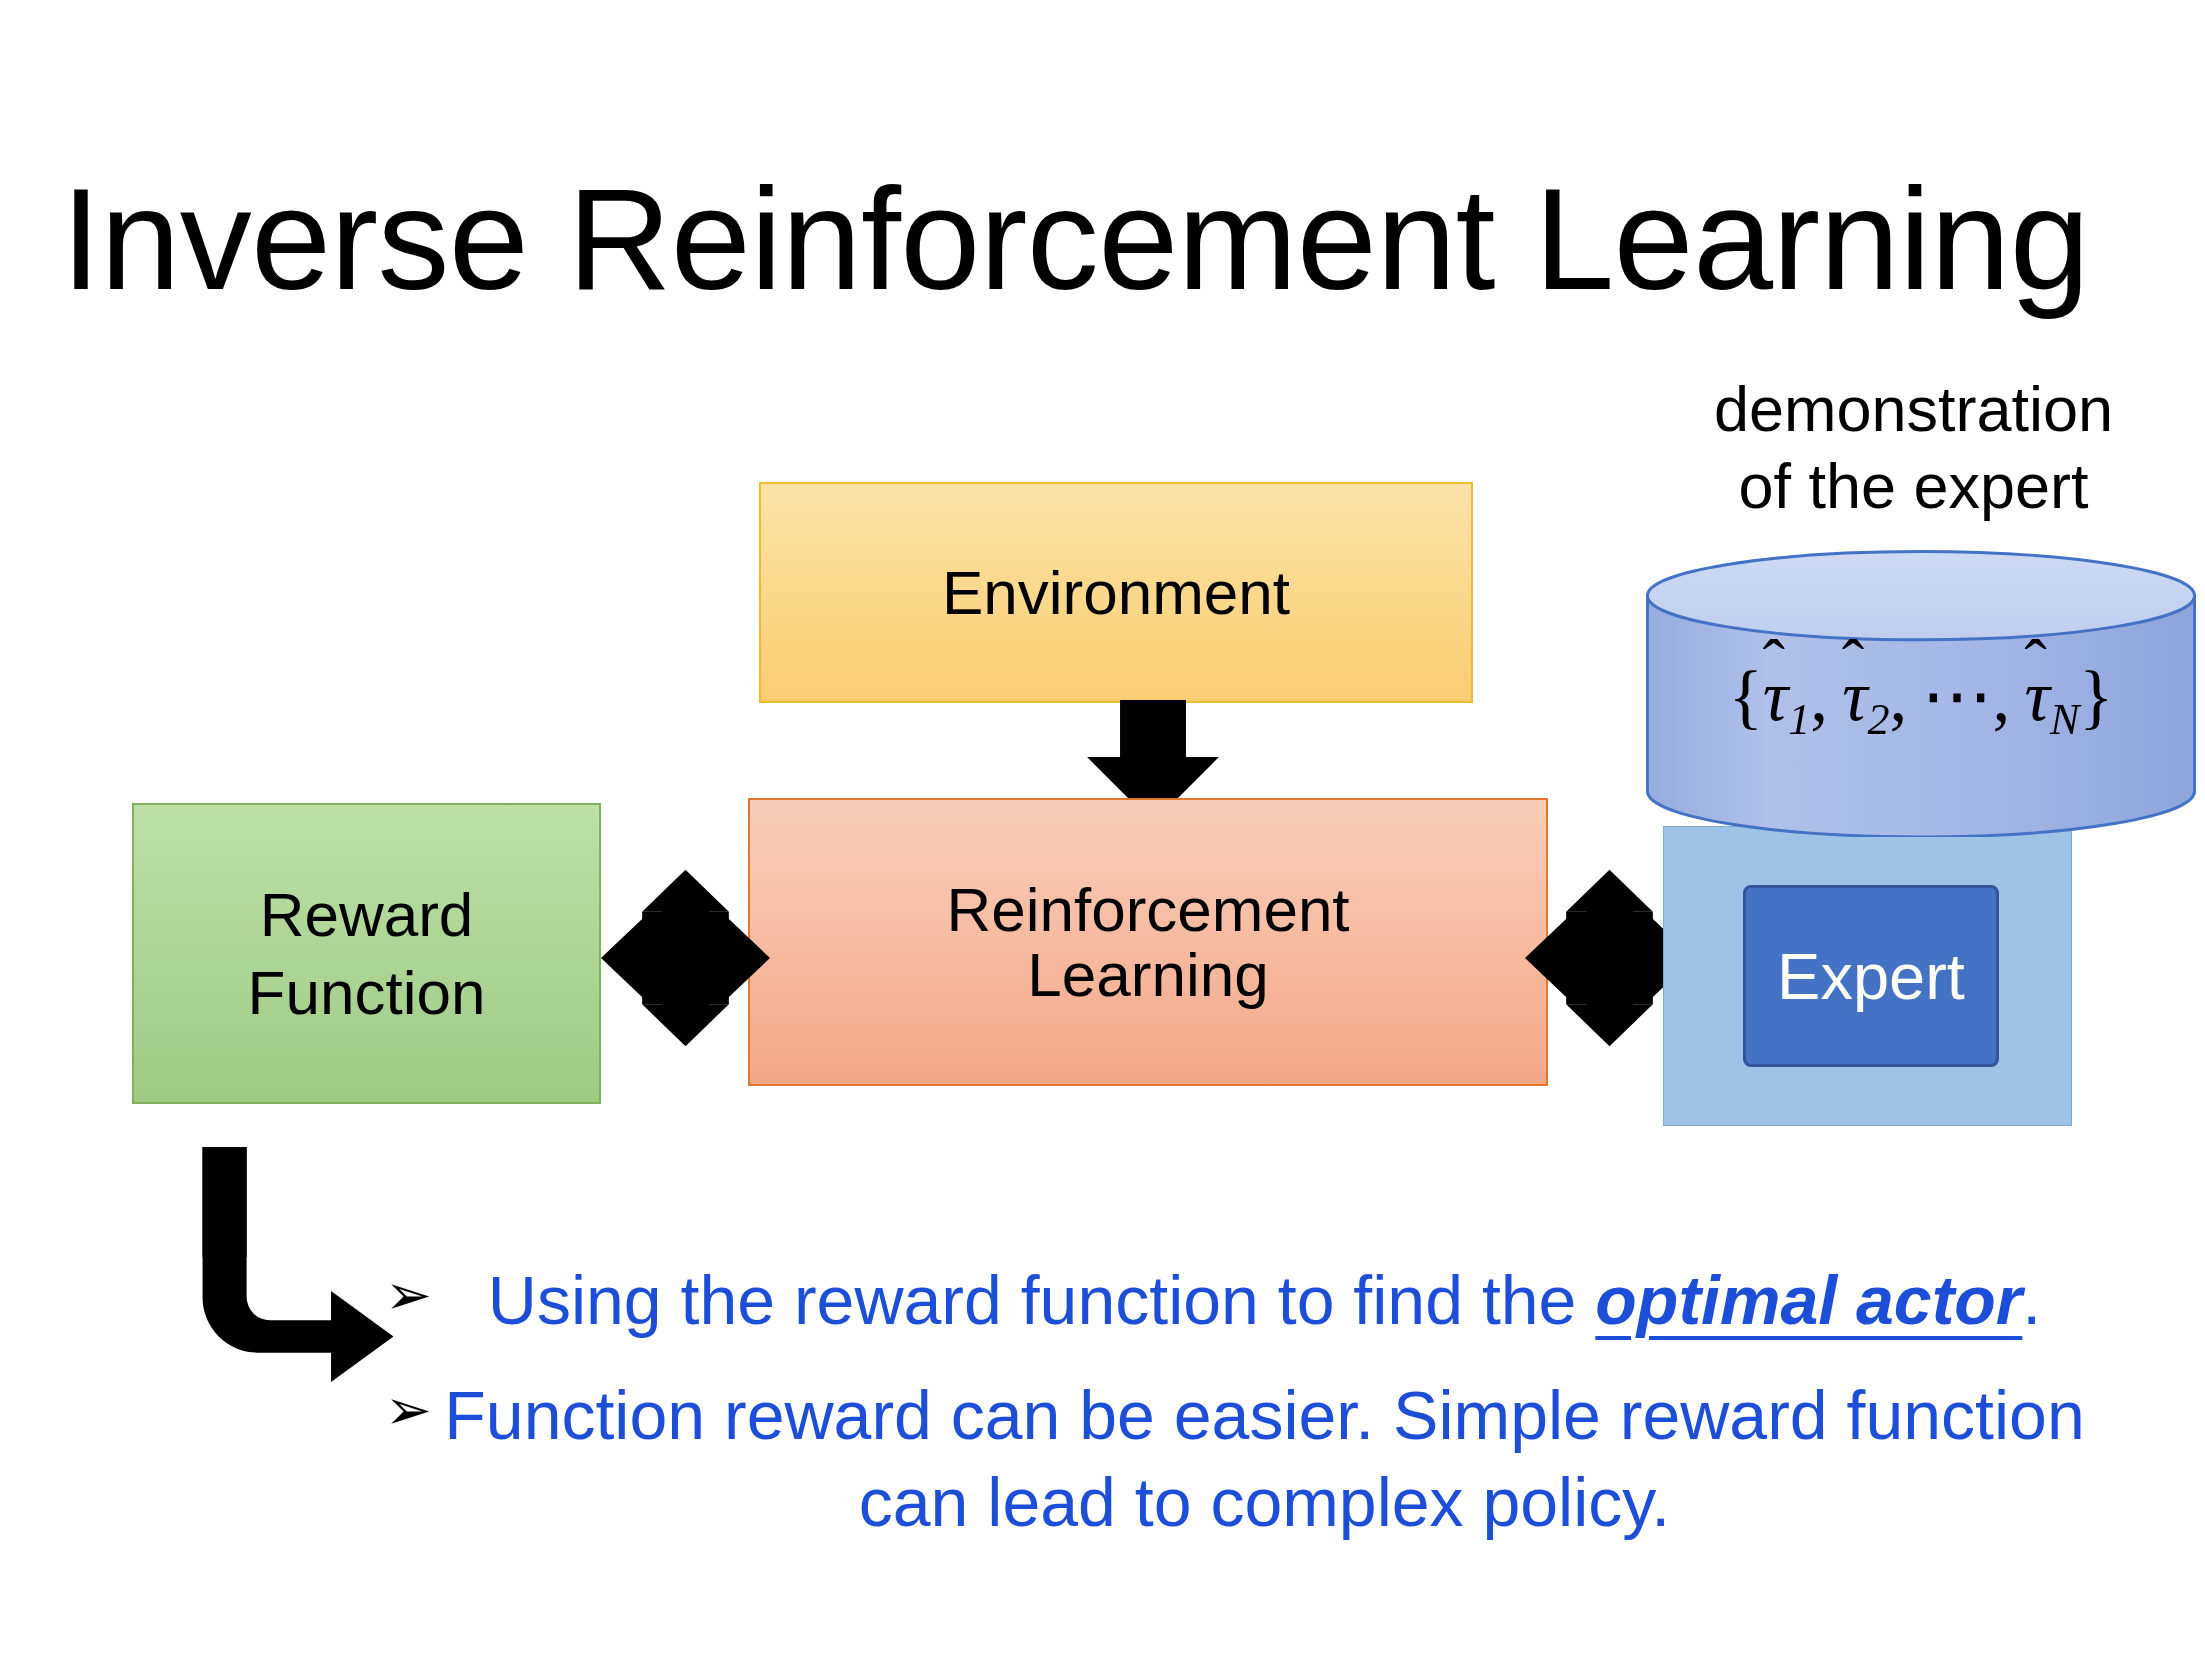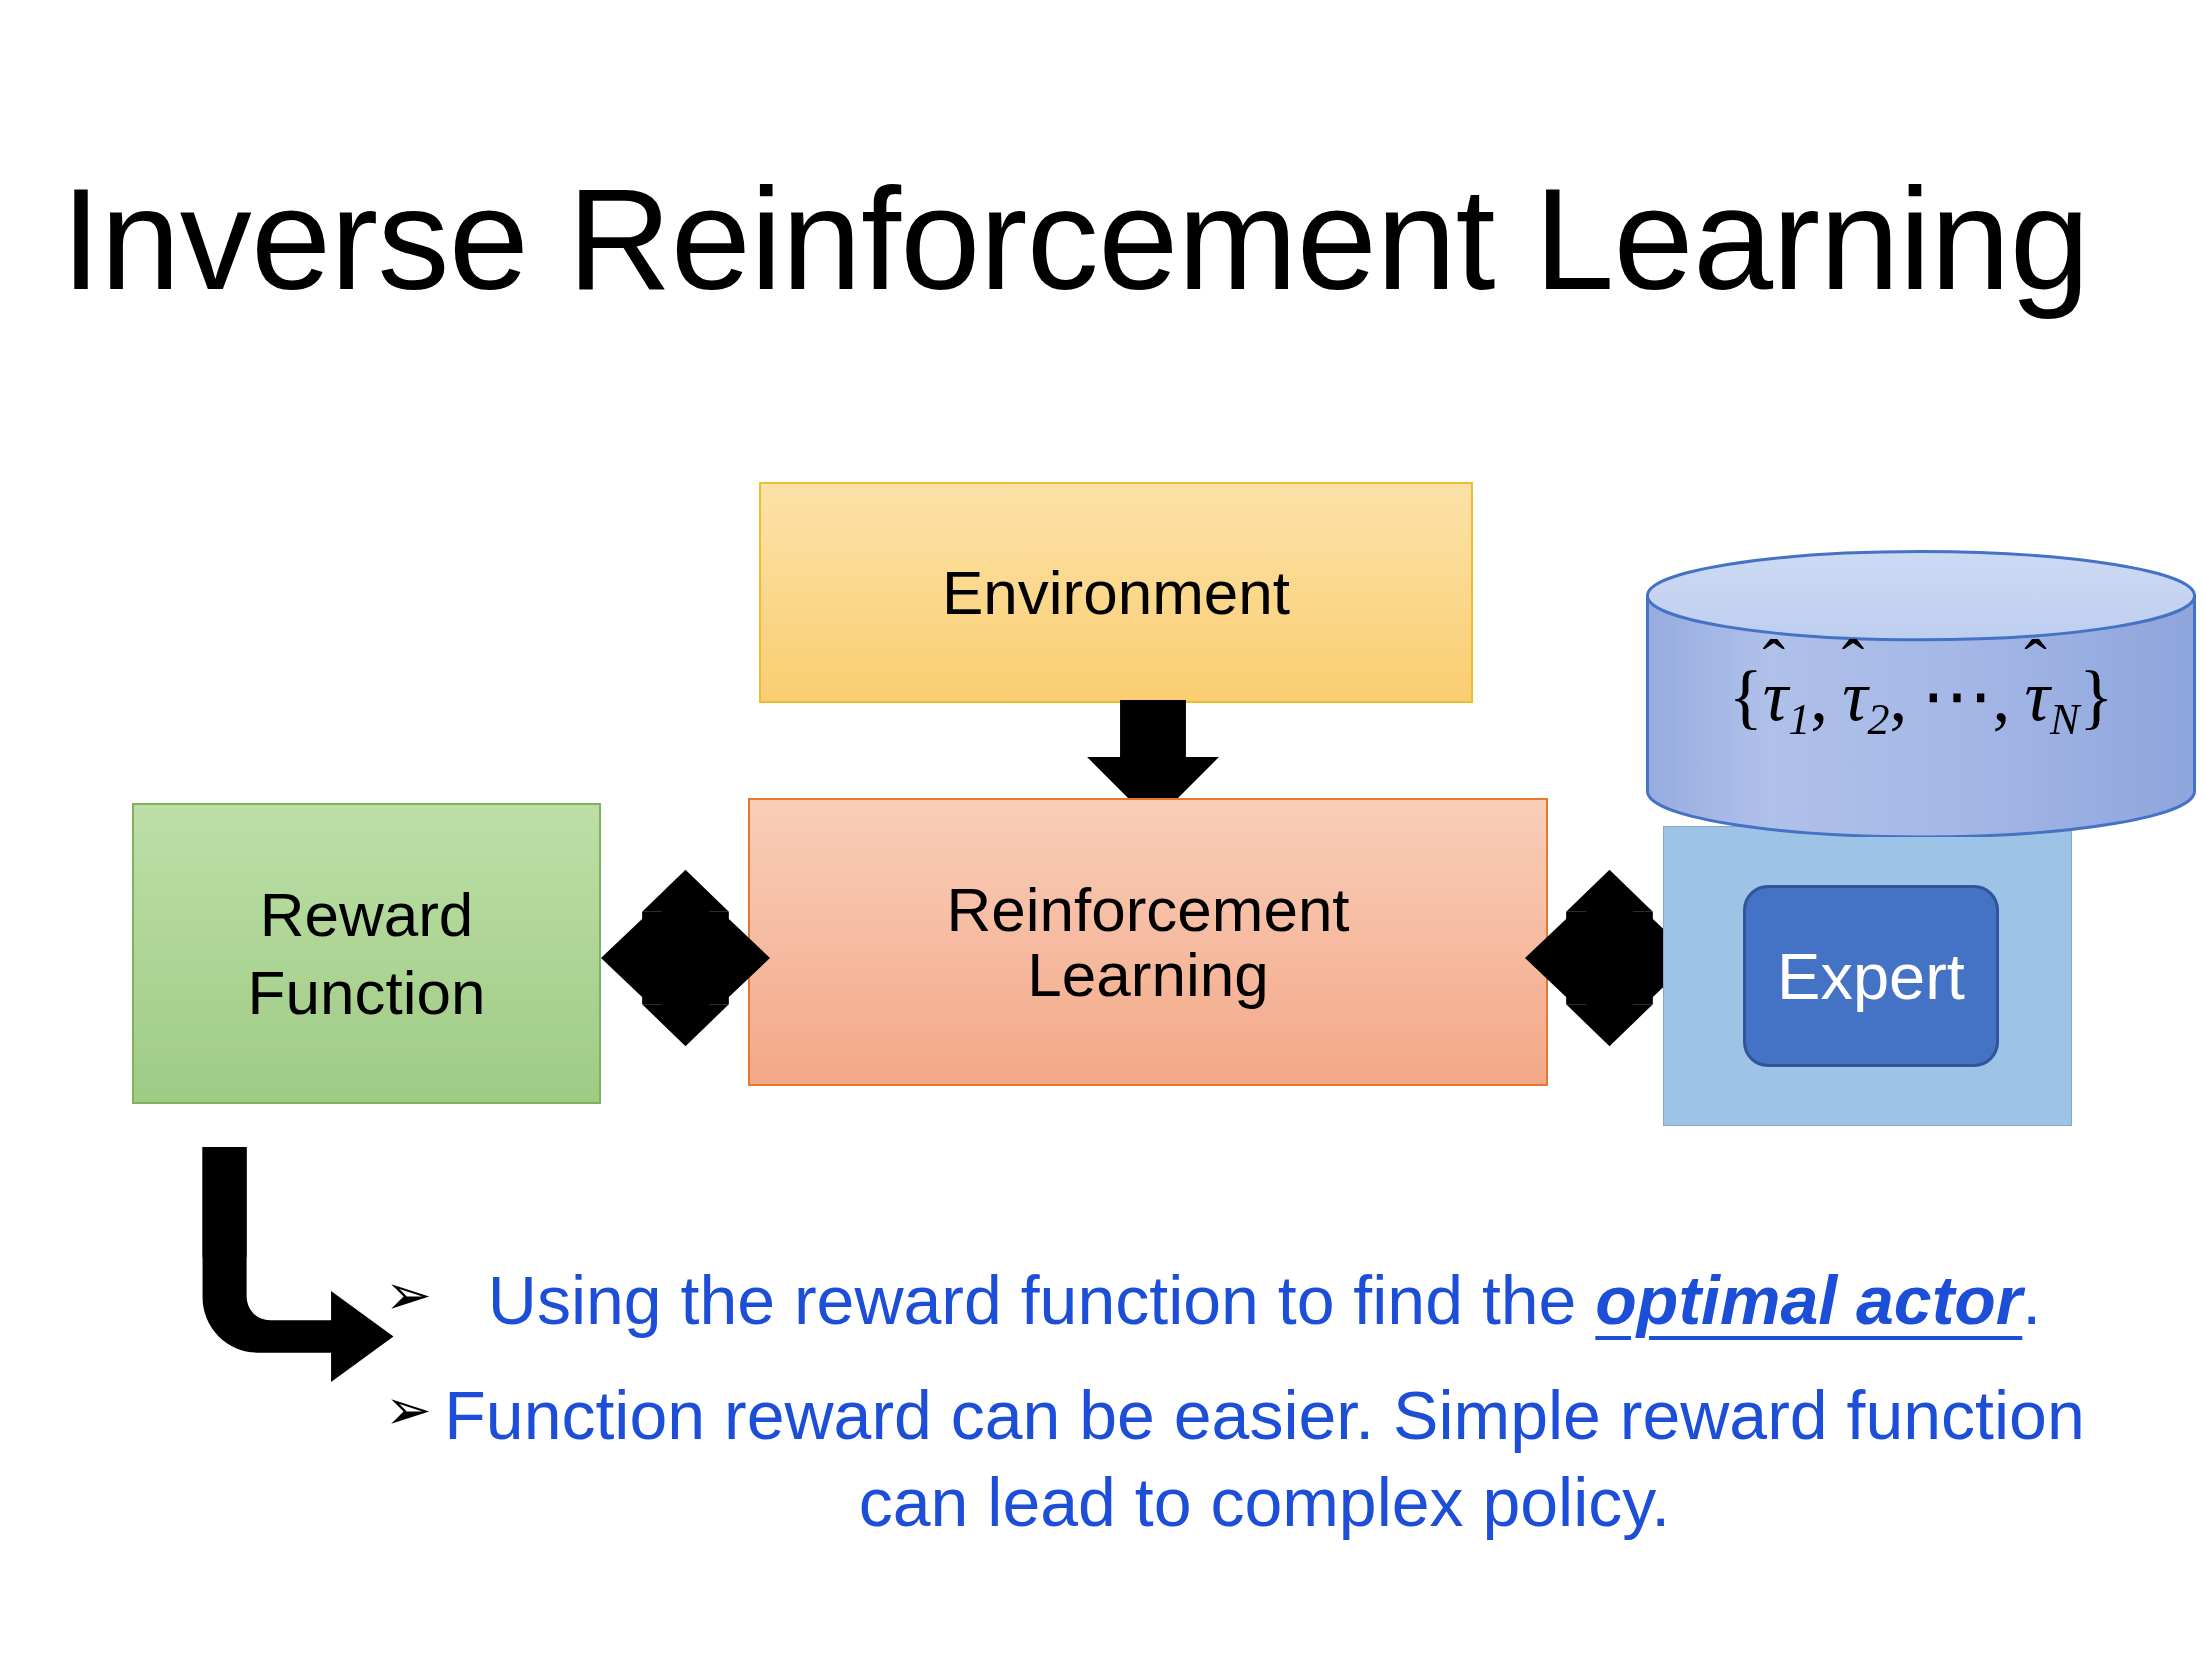--- a/index.html
+++ b/index.html
@@ -147,21 +147,21 @@
     box-sizing: border-box;
   }
   #expert-button {
     position: absolute;
     left: 1723px;
     top: 885px;
     width: 256px;
     height: 182px;
     background: #4472C4;
     border: 3.7px solid #31549B;
-    border-radius: 25px;
+    border-radius: 8px;
     box-sizing: border-box;
     display: flex;
     align-items: center;
     justify-content: center;
   }
   #expert-button .boxlabel {
     font-size: 65px;
     color: #FFFFFF;
     font-weight: 400;
   }
@@ -284,20 +284,24 @@
 
     <rect x="56" y="62" width="118" height="126" fill="#000000"></rect>
   </svg>
 
   <svg class="star-arrow" id="arrow-right" viewBox="0 0 230 250">
     <polygon points="0,125 62,66 62,96 168,96 168,66 230,125 168,184 168,154 62,154 62,184" fill="#000000"></polygon>
     <polygon points="115,5 174,62 147,62 147,188 174,188 115,245 56,188 83,188 83,62 56,62" fill="#000000"></polygon>
     <rect x="56" y="62" width="118" height="126" fill="#000000"></rect>
   </svg>
 
+  <div id="demo-caption">
+    <span class="line">demonstration</span>
+    <span class="line">of the expert</span>
+  </div>
 
   <div id="expert-rect"></div>
 
   <svg id="cylinder" viewBox="0 0 748 390">
     <defs>
       <linearGradient id="cylBody" x1="0" y1="0" x2="1" y2="0">
         <stop offset="0%" stop-color="#96ACDF"></stop>
         <stop offset="22%" stop-color="#AFC0EA"></stop>
         <stop offset="55%" stop-color="#A6B8E7"></stop>
         <stop offset="100%" stop-color="#8EA5DC"></stop>

